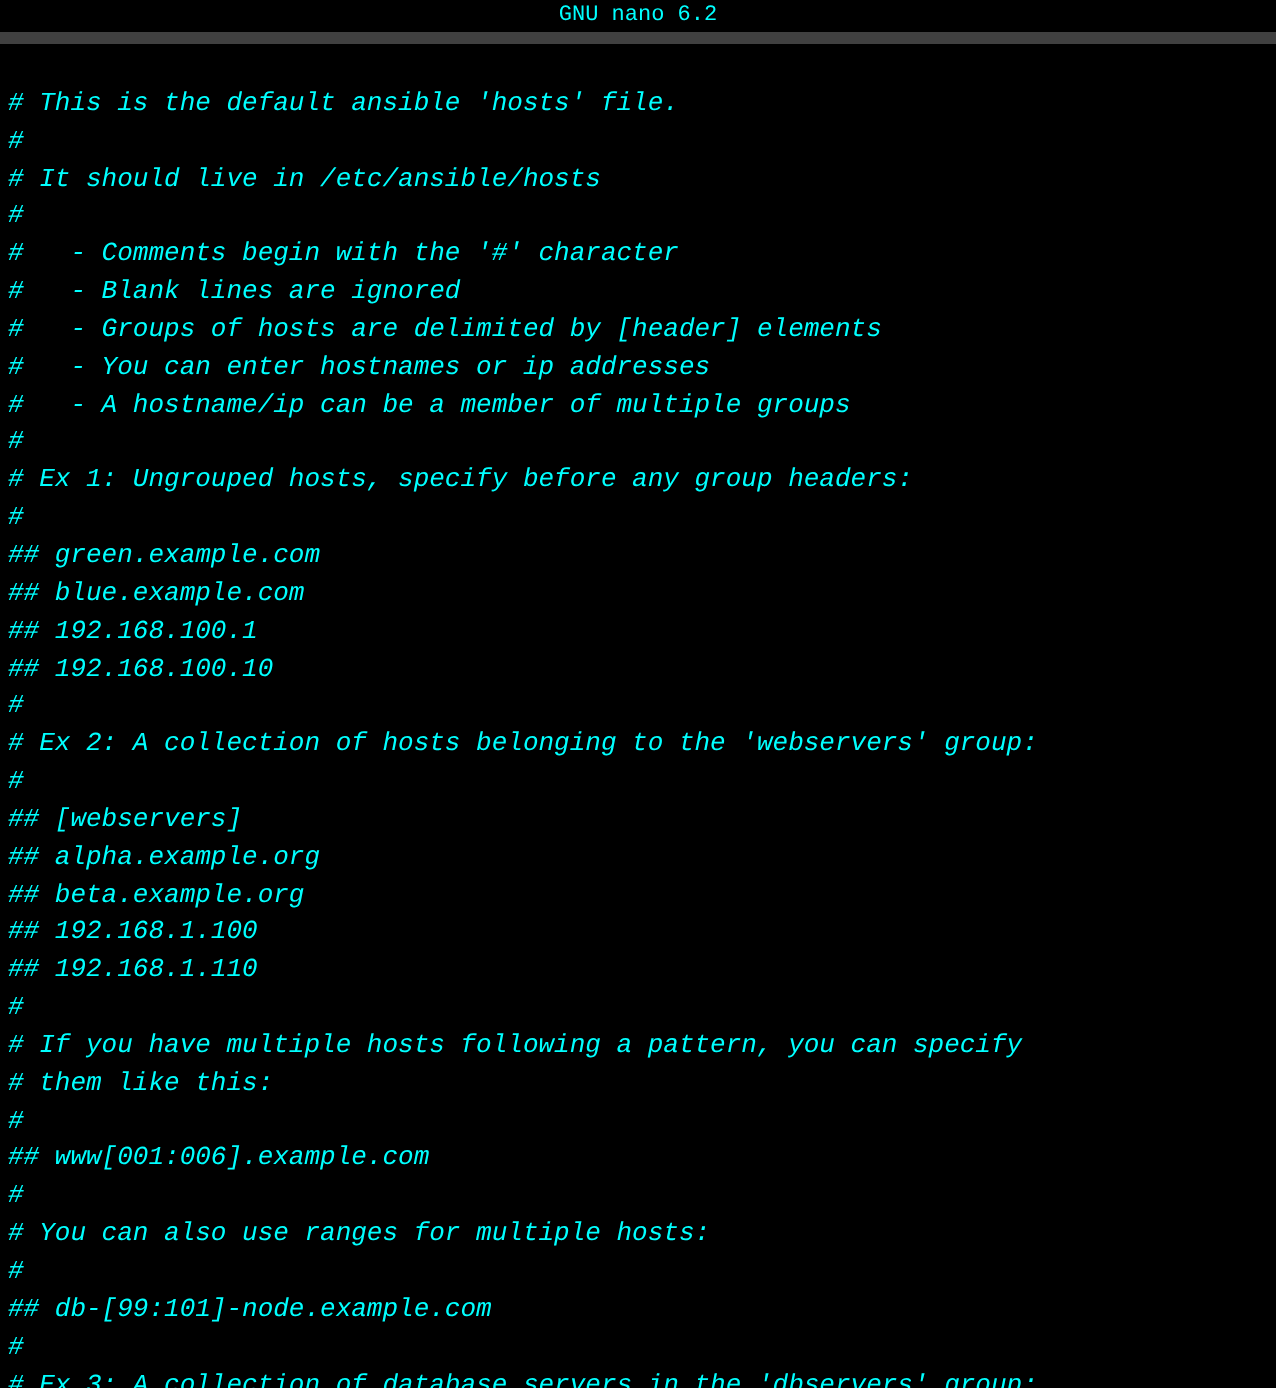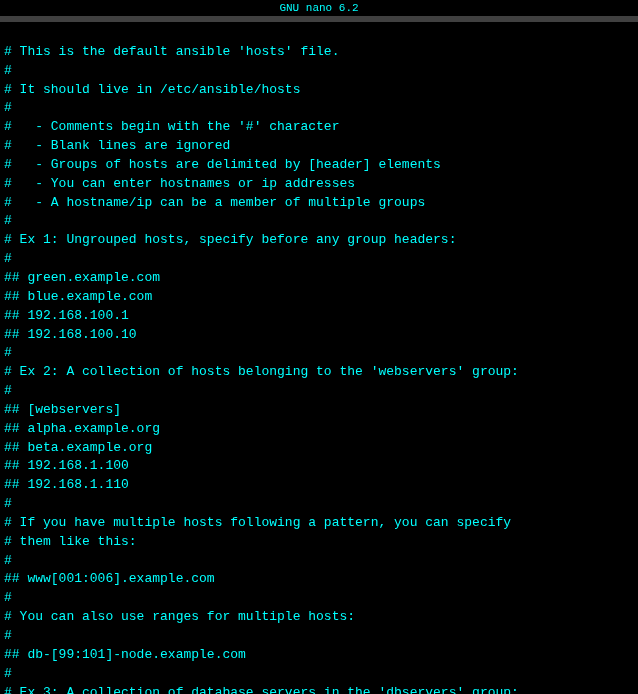--- a/index.html
+++ b/index.html
@@ -33,21 +33,21 @@
       white-space: pre;
       font-family: 'Courier New', Courier, monospace;
       font-size: 13px;
     }
 
     .line {
       display: block;
       white-space: pre;
     }
 
-    .cyan { color: #00ffff; }
+    .cyan { color: #00ffff; font-style: italic; }
   </style>
 </head>
 <body>
 
 <div class="title-bar">
   <span>GNU nano 6.2</span>
 </div>
 
 <div class="editor-content" id="editor-content">
 <span class="line cyan"># This is the default ansible 'hosts' file.</span><span class="line cyan">#</span><span class="line cyan"># It should live in /etc/ansible/hosts</span><span class="line cyan">#</span><span class="line cyan">#   - Comments begin with the '#' character</span><span class="line cyan">#   - Blank lines are ignored</span><span class="line cyan">#   - Groups of hosts are delimited by [header] elements</span><span class="line cyan">#   - You can enter hostnames or ip addresses</span><span class="line cyan">#   - A hostname/ip can be a member of multiple groups</span><span class="line cyan">#</span><span class="line cyan"># Ex 1: Ungrouped hosts, specify before any group headers:</span><span class="line cyan">#</span><span class="line cyan">## green.example.com</span><span class="line cyan">## blue.example.com</span><span class="line cyan">## 192.168.100.1</span><span class="line cyan">## 192.168.100.10</span><span class="line cyan">#</span><span class="line cyan"># Ex 2: A collection of hosts belonging to the 'webservers' group:</span><span class="line cyan">#</span><span class="line cyan">## [webservers]</span><span class="line cyan">## alpha.example.org</span><span class="line cyan">## beta.example.org</span><span class="line cyan">## 192.168.1.100</span><span class="line cyan">## 192.168.1.110</span><span class="line cyan">#</span><span class="line cyan"># If you have multiple hosts following a pattern, you can specify</span><span class="line cyan"># them like this:</span><span class="line cyan">#</span><span class="line cyan">## www[001:006].example.com</span><span class="line cyan">#</span><span class="line cyan"># You can also use ranges for multiple hosts:</span><span class="line cyan">#</span><span class="line cyan">## db-[99:101]-node.example.com</span><span class="line cyan">#</span><span class="line cyan"># Ex 3: A collection of database servers in the 'dbservers' group:</span></div>

